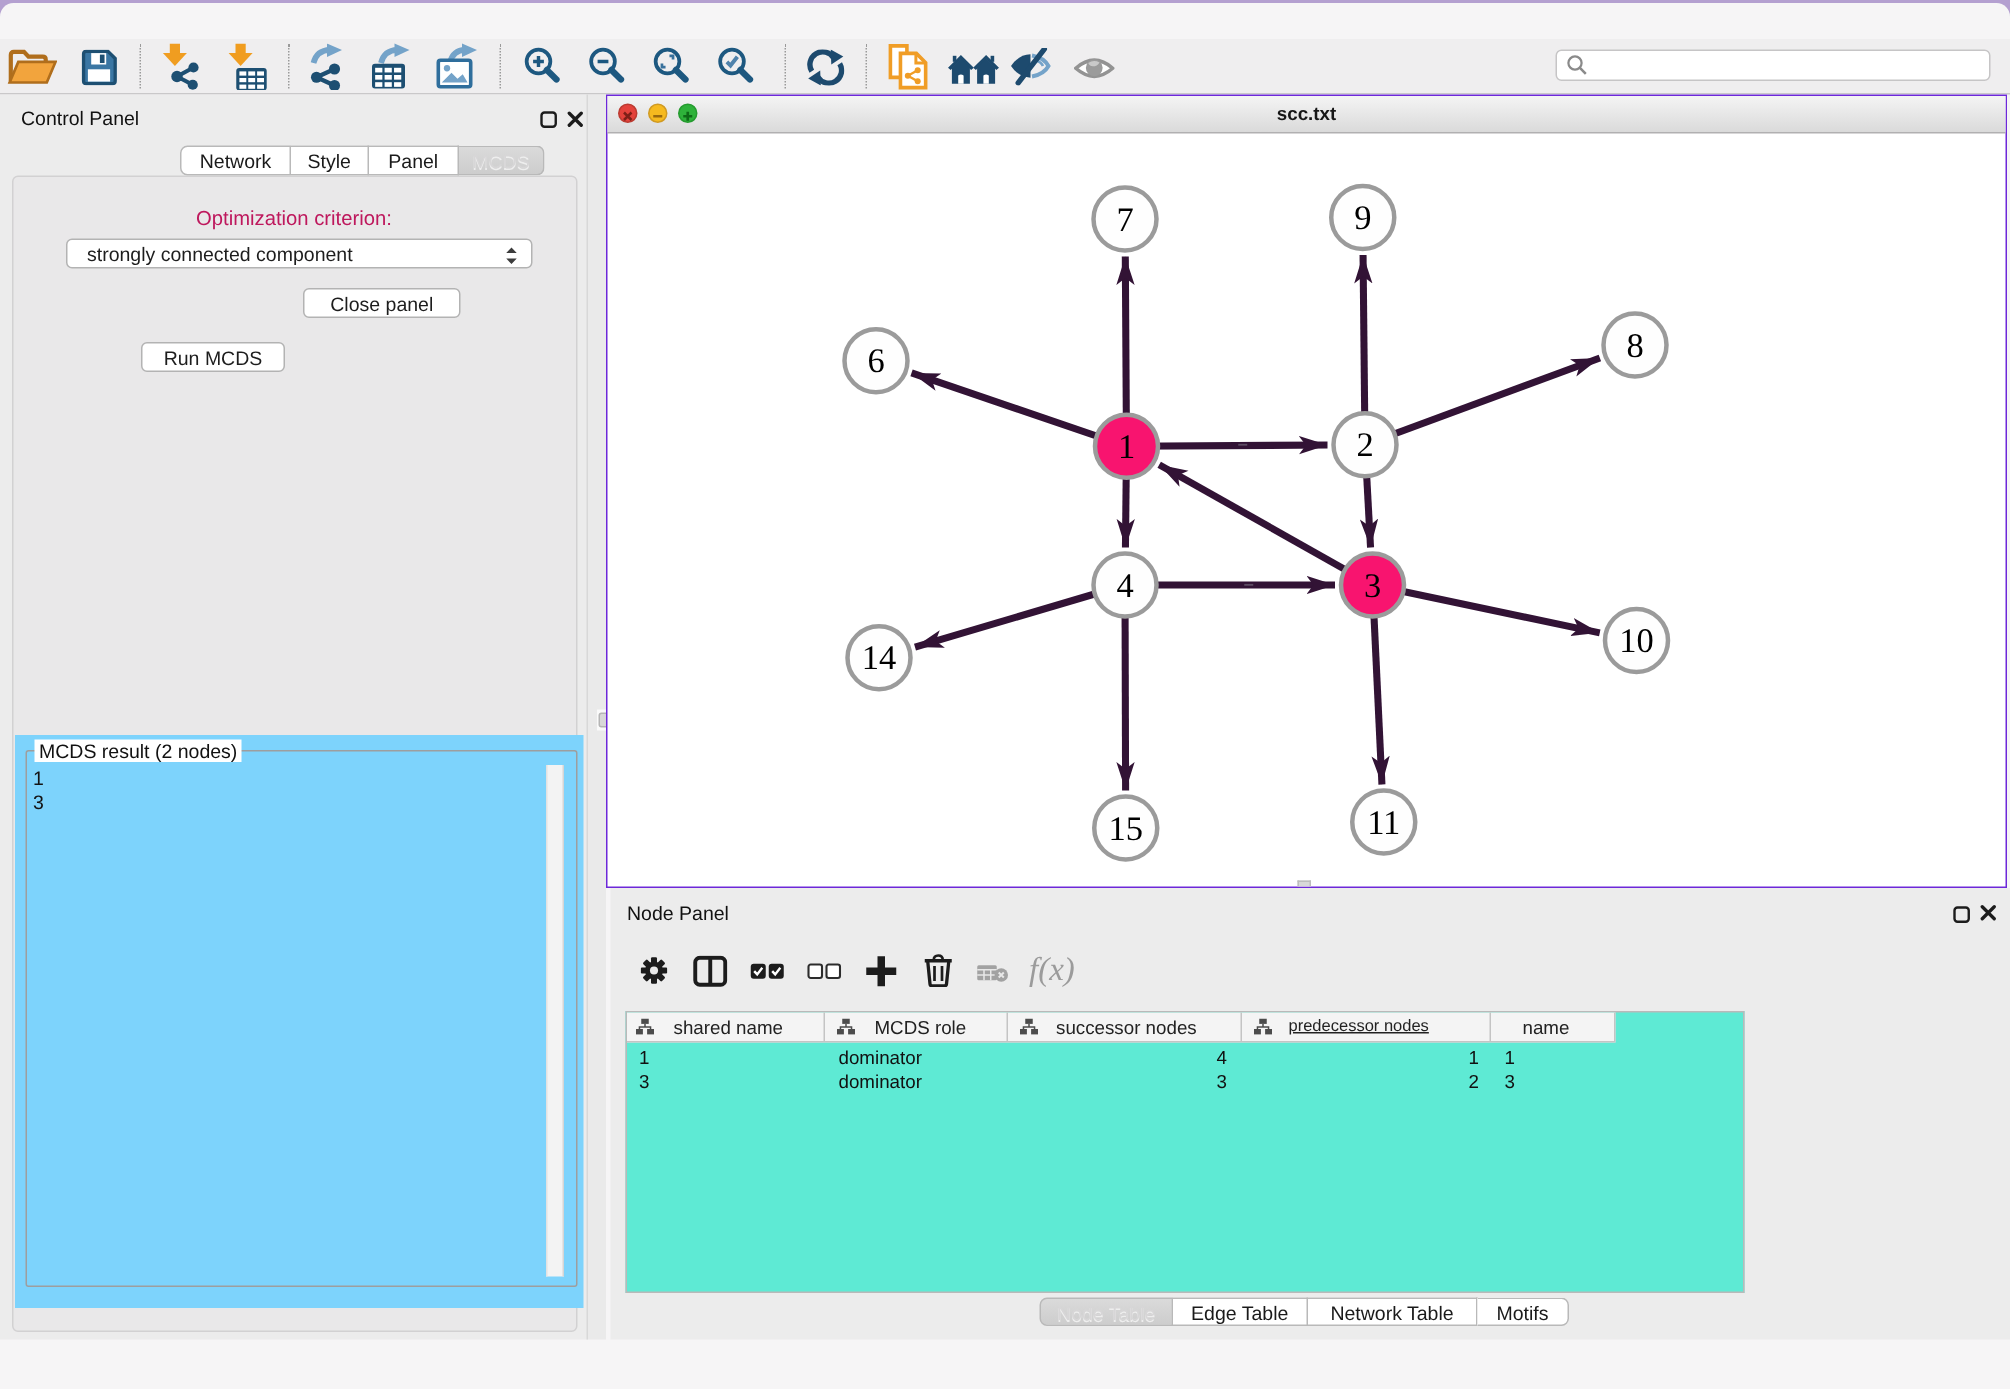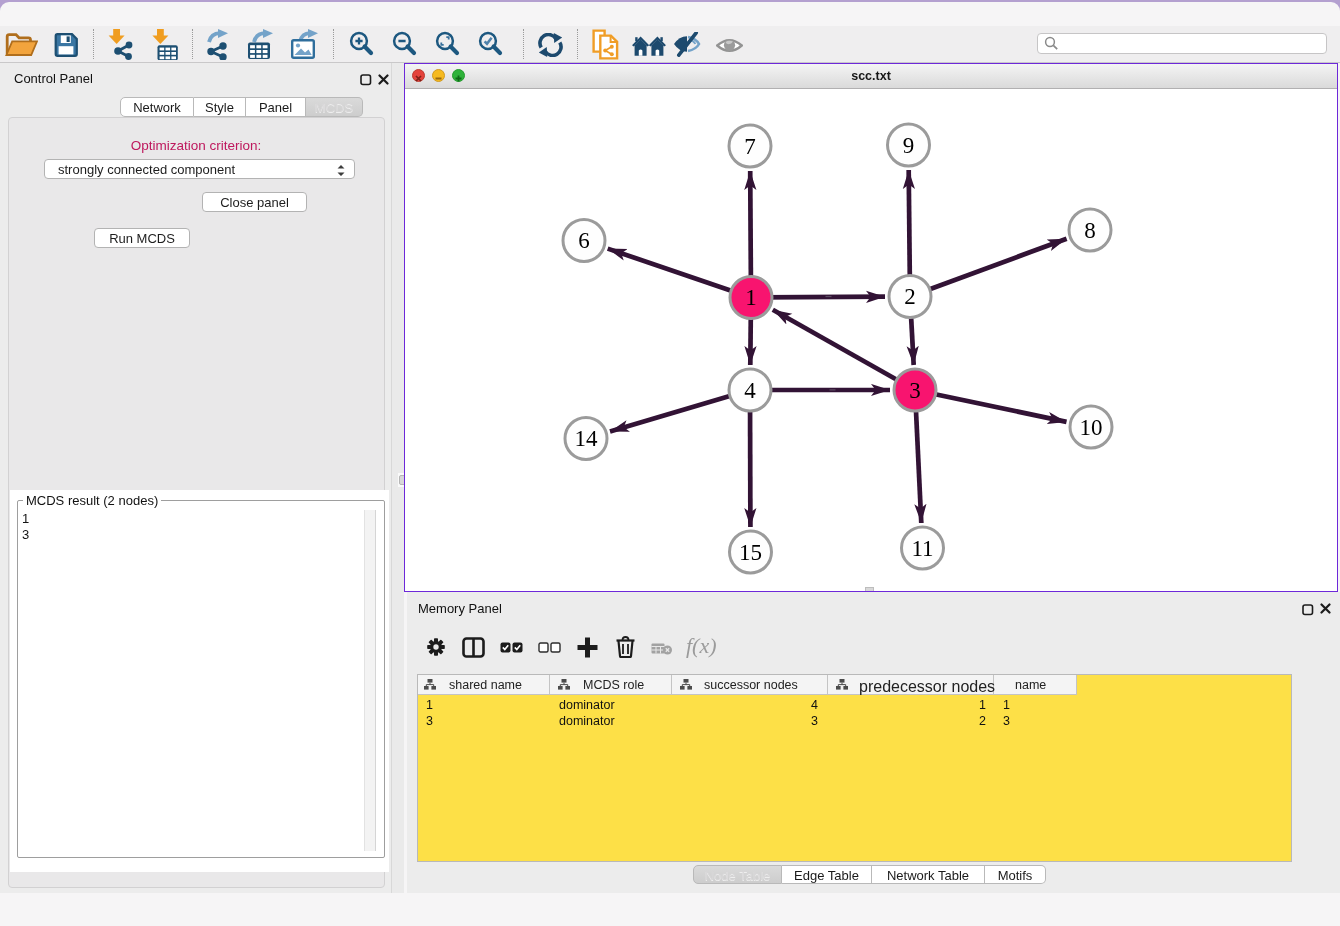--- a/index.html
+++ b/index.html
@@ -210,21 +210,21 @@
     <div id="cppane"></div>
     <div class="abs" style="left:0;top:75px;width:392px;text-align:center;font-size:13.5px;color:#be185d;">Optimization criterion:</div>
     <div class="abs" style="left:44px;top:96px;width:311px;height:20px;background:#fff;border:1px solid #b3b3b3;border-radius:4px;box-sizing:border-box;">
       <div class="abs" style="left:13px;top:2px;font-size:13px;color:#1d1d1d;">strongly connected component</div>
       <svg class="abs" style="right:8px;top:3.5px;" width="10" height="13" viewBox="0 0 10 13">
         <path d="M1.5,4.6 L5,1 L8.5,4.6 Z M1.5,8.4 L5,12 L8.5,8.4 Z" fill="#3c3c3c"></path>
       </svg>
     </div>
     <div class="btn" style="left:94px;top:129px;width:96px;height:20px;line-height:19px;margin-top:36px;">Run MCDS</div>
     <div class="btn" style="left:202px;top:129px;width:105px;height:20px;line-height:19px;">Close panel</div>
-    <div class="abs" style="left:10px;top:427px;width:379px;height:382px;background:#ffffff;">
+    <div class="abs" style="left:10px;top:427px;width:379px;height:382px;background:#7dd3fc;">
       <div class="abs" style="left:7px;top:10px;width:366px;height:356px;border:1px solid #9e9e9e;border-radius:2px;"></div>
       <div class="abs" style="left:13px;top:3px;font-size:13px;color:#111;background:#fff;padding:0 3px;">MCDS result (2 nodes)</div>
       <div class="abs" style="left:12px;top:21px;font-size:13px;color:#141414;line-height:16px;">1<br>3</div>
       <div class="abs" style="left:354px;top:20px;width:10px;height:341px;background:#f3f3f3;border-left:1px solid #e2e2e2;border-right:1px solid #d5d5d5;"></div>
     </div>
   </div>
   <div class="abs" style="left:398px;top:471px;width:7px;height:14px;background:#fafafa;"></div>
   <div class="abs" style="left:399px;top:473px;width:5px;height:8px;background:#d8d8d8;border:1px solid #b5b5b5;border-radius:2px;"></div>
   <div id="netwin">
     <div id="nettitle">
@@ -295,21 +295,21 @@
         <text x="507" y="308.8">3</text>
         <text x="178" y="357.3">14</text>
         <text x="683" y="345.8">10</text>
         <text x="342.5" y="470.8">15</text>
         <text x="514.5" y="466.8">11</text>
       </g>
     </svg>
     <div class="abs" style="left:460px;bottom:0px;width:9px;height:4px;background:#d8d8d8;border:1px solid #bdbdbd;border-bottom:none;box-sizing:border-box;"></div>
   </div>
   <div id="tp">
-    <div class="abs" style="left:11px;top:9px;font-size:13px;color:#111;">Memory Panel</div>
+    <div class="abs" style="left:11px;top:9px;font-size:13px;color:#111;">Node Panel</div>
     <svg class="abs" style="left:895px;top:12px;" width="12" height="12" viewBox="0 0 12 12">
       <rect x="1" y="1" width="9.5" height="9.5" rx="2" fill="none" stroke="#1c1c1c" stroke-width="1.6"></rect>
     </svg>
     <svg class="abs" style="left:913px;top:11px;" width="11" height="11" viewBox="0 0 11 11">
       <path d="M1.5,1.5 L9.5,9.5 M9.5,1.5 L1.5,9.5" stroke="#1c1c1c" stroke-width="2.2" stroke-linecap="round"></path>
     </svg>
     <svg class="abs" style="left:20px;top:46px;" width="18" height="18" viewBox="0 0 18 18">
       <circle cx="9" cy="9" r="6" fill="#1c1c1c"></circle>
       <g fill="#1c1c1c">
         <rect x="7" y="0.2" width="4" height="4" rx="0.8"></rect>
@@ -349,21 +349,21 @@
     </svg>
     <svg class="abs" style="left:244px;top:50px;" width="22" height="13" viewBox="0 0 22 13">
       <rect x="0.5" y="1.5" width="13" height="10" rx="1" fill="#a2a2a2"></rect>
       <g stroke="#e8e8e8" stroke-width="1">
           <path d="M0.5,4.5 h13 M0.5,8 h13 M5,4.5 v7 M9.5,4.5 v7"></path>
         </g>
       <circle cx="16.5" cy="8" r="4.5" fill="#a2a2a2"></circle>
       <path d="M14.8,6.3 L18.2,9.7 M18.2,6.3 L14.8,9.7" stroke="#e8e8e8" stroke-width="1.3"></path>
     </svg>
     <div class="abs" style="left:279px;top:41px;font-family:'Liberation Serif',serif;font-style:italic;font-size:22px;color:#9b9b9b;">f(x)</div>
-    <div class="abs" style="left:10px;top:82px;width:875px;height:188px;background:#fde047;border:1px solid #b9b9b9;box-sizing:border-box;">
+    <div class="abs" style="left:10px;top:82px;width:746px;height:188px;background:#5eead4;border:1px solid #b9b9b9;box-sizing:border-box;">
       <div class="abs" style="left:0;top:0;width:659px;height:19px;background:#f4f4f4;border-bottom:1px solid #c4c4c4;"></div>
       <div class="abs" style="left:131px;top:0;width:1px;height:19px;background:#c4c4c4;"></div>
       <div class="abs" style="left:252.5px;top:0;width:1px;height:19px;background:#c4c4c4;"></div>
       <div class="abs" style="left:409px;top:0;width:1px;height:19px;background:#c4c4c4;"></div>
       <div class="abs" style="left:575px;top:0;width:1px;height:19px;background:#c4c4c4;"></div>
       <div class="abs" style="left:658px;top:0;width:1px;height:19px;background:#c4c4c4;"></div>
       <svg class="abs" style="left:6px;top:4px;" width="12" height="11" viewBox="0 0 12 11">
           <g fill="#4c4c4c">
             <rect x="3.5" y="0" width="5" height="3.6"></rect>
             <rect x="0" y="7" width="4.6" height="3.6"></rect>
@@ -391,21 +391,21 @@
           <g fill="#4c4c4c">
             <rect x="3.5" y="0" width="5" height="3.6"></rect>
             <rect x="0" y="7" width="4.6" height="3.6"></rect>
             <rect x="7.4" y="7" width="4.6" height="3.6"></rect>
             <path d="M6,3.6 v2 M2.3,7 v-1.4 h7.4 v1.4" stroke="#4c4c4c" stroke-width="1" fill="none"></path>
           </g>
         </svg>
       <div class="abs" style="left:31px;top:3px;font-size:12.5px;color:#222;">shared name</div>
       <div class="abs" style="left:165px;top:3px;font-size:12.5px;color:#222;">MCDS role</div>
       <div class="abs" style="left:286px;top:3px;font-size:12.5px;color:#222;">successor nodes</div>
-      <div class="abs" style="left:441px;top:3px;font-size:16px;color:#222;">predecessor nodes</div>
+      <div class="abs" style="left:441px;top:3px;font-size:11px;color:#222;text-decoration:underline;">predecessor nodes</div>
       <div class="abs" style="left:597px;top:3px;font-size:12.5px;color:#222;">name</div>
       <div class="abs" style="left:8px;top:23px;font-size:12.5px;color:#111;">1</div>
       <div class="abs" style="left:141px;top:23px;font-size:12.5px;color:#111;">dominator</div>
       <div class="abs" style="left:330px;top:23px;width:70px;text-align:right;font-size:12.5px;color:#111;">4</div>
       <div class="abs" style="left:500px;top:23px;width:68px;text-align:right;font-size:12.5px;color:#111;">1</div>
       <div class="abs" style="left:585px;top:23px;font-size:12.5px;color:#111;">1</div>
       <div class="abs" style="left:8px;top:39px;font-size:12.5px;color:#111;">3</div>
       <div class="abs" style="left:141px;top:39px;font-size:12.5px;color:#111;">dominator</div>
       <div class="abs" style="left:330px;top:39px;width:70px;text-align:right;font-size:12.5px;color:#111;">3</div>
       <div class="abs" style="left:500px;top:39px;width:68px;text-align:right;font-size:12.5px;color:#111;">2</div>

